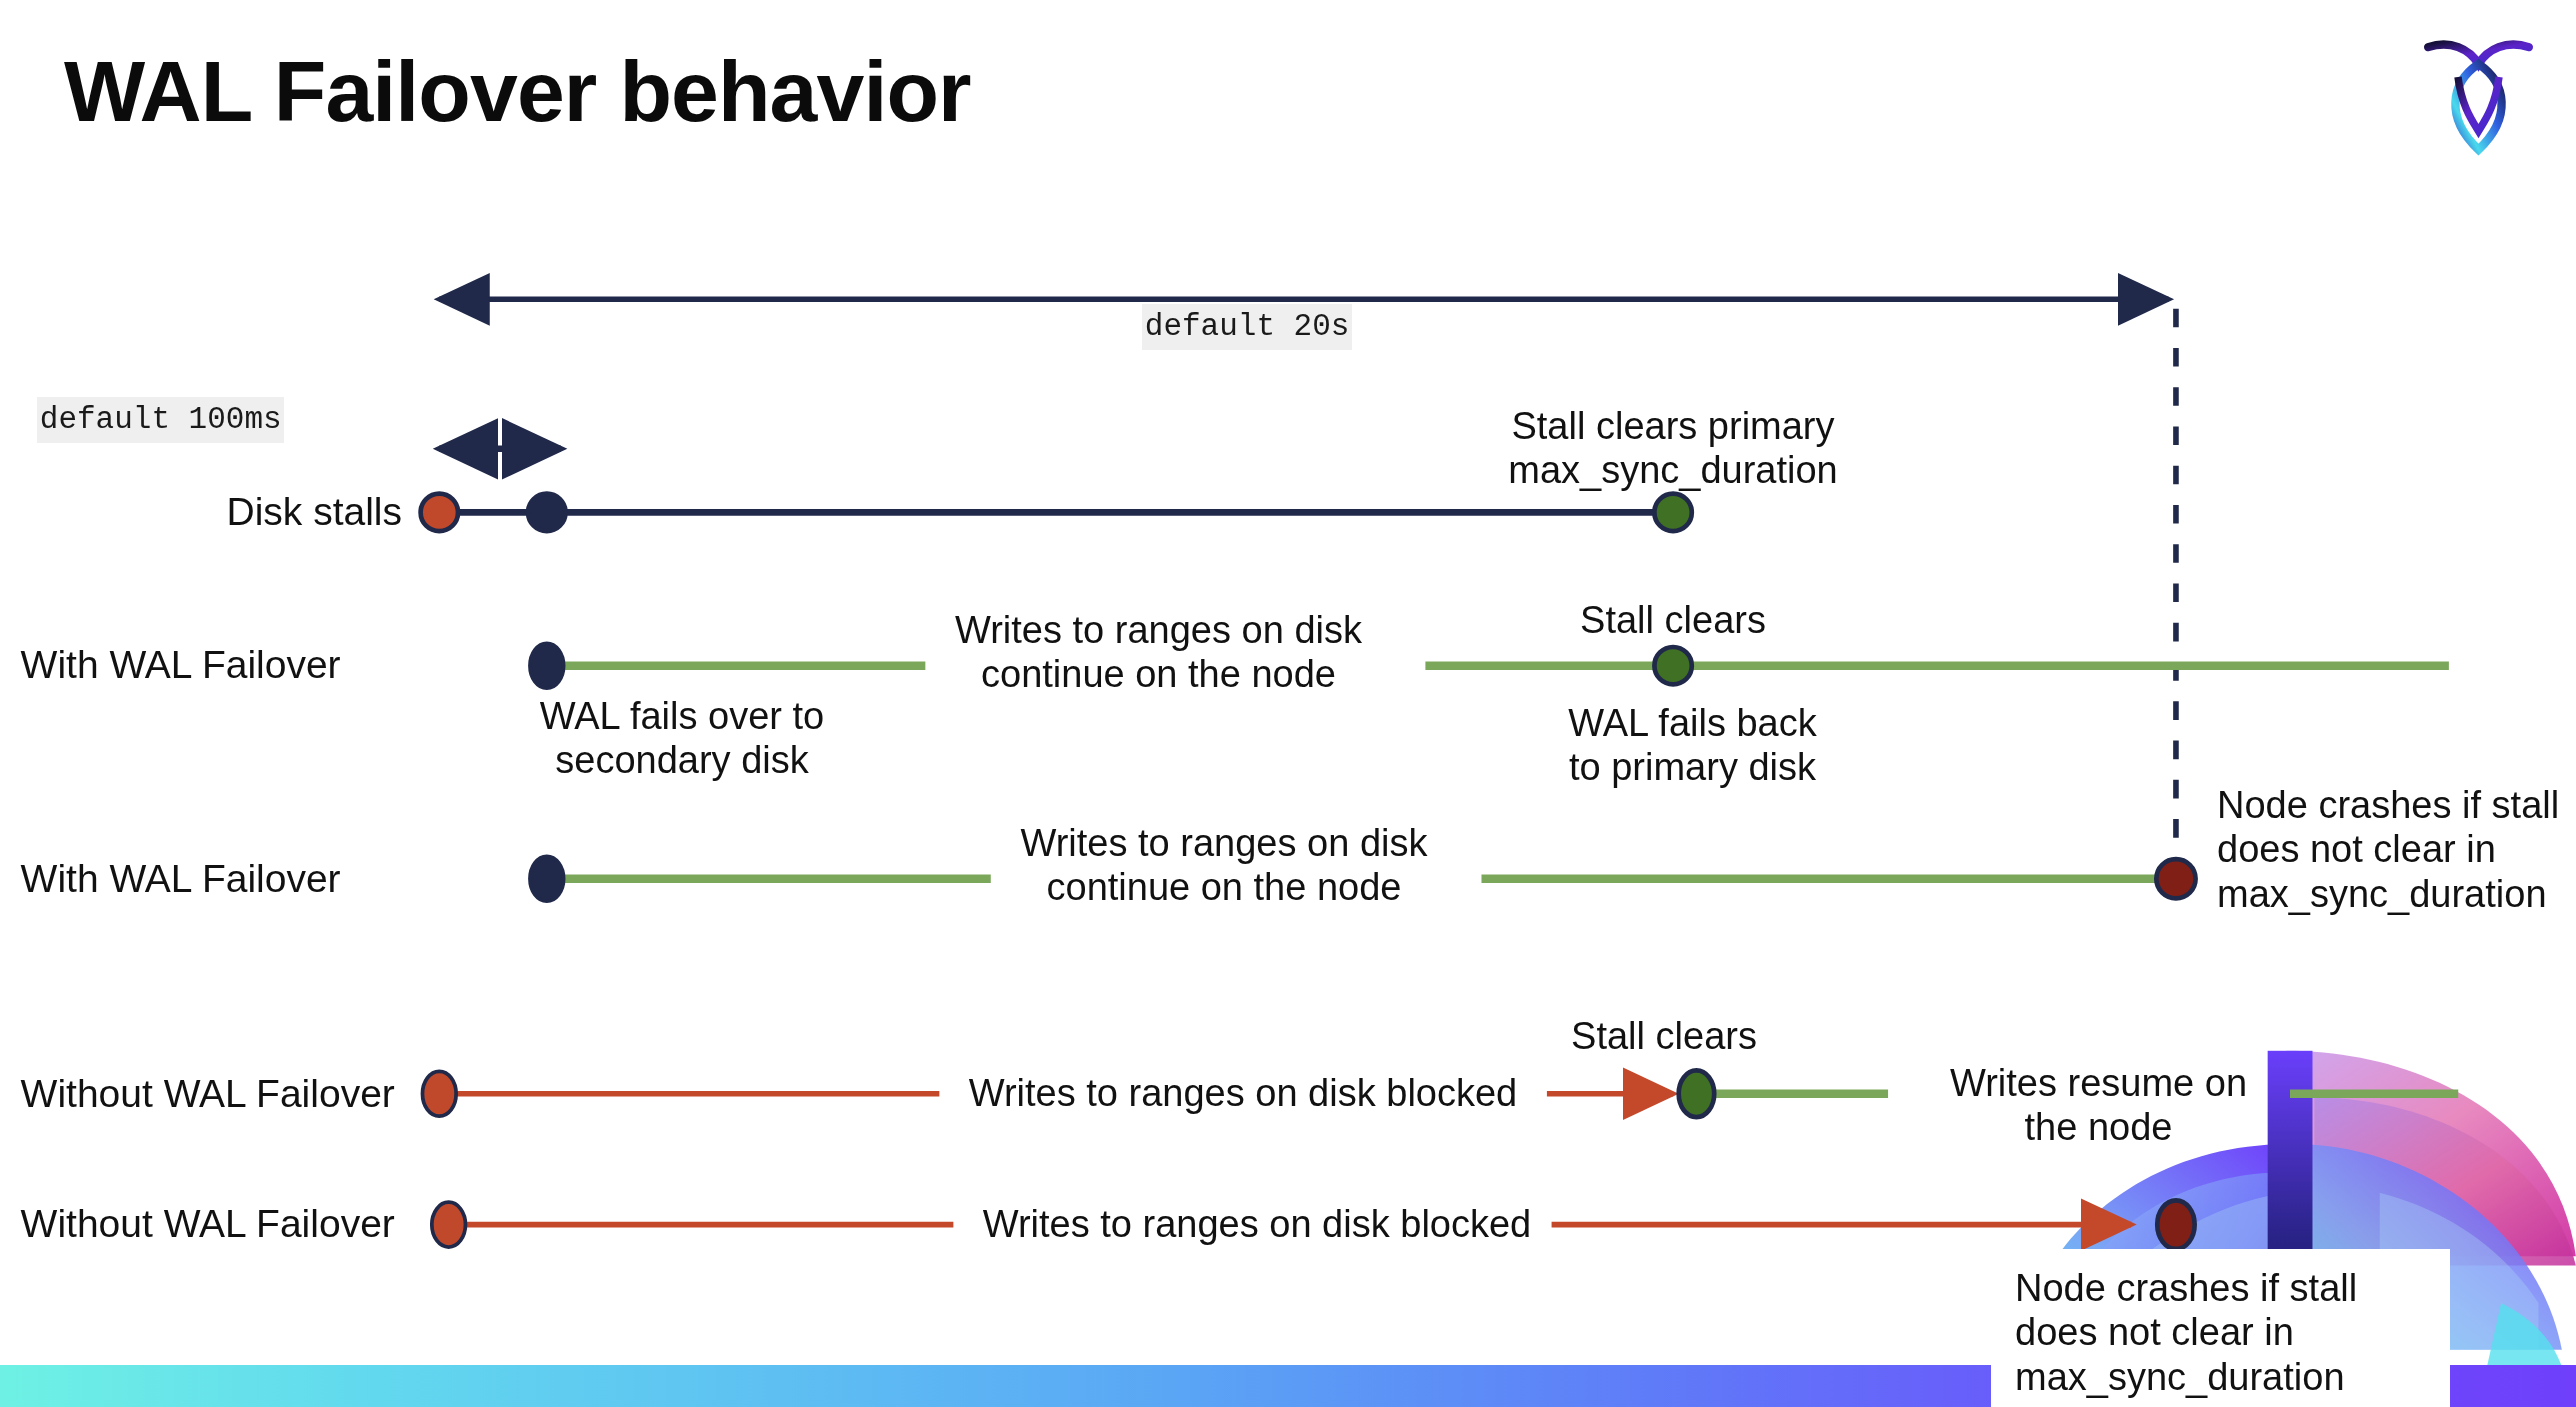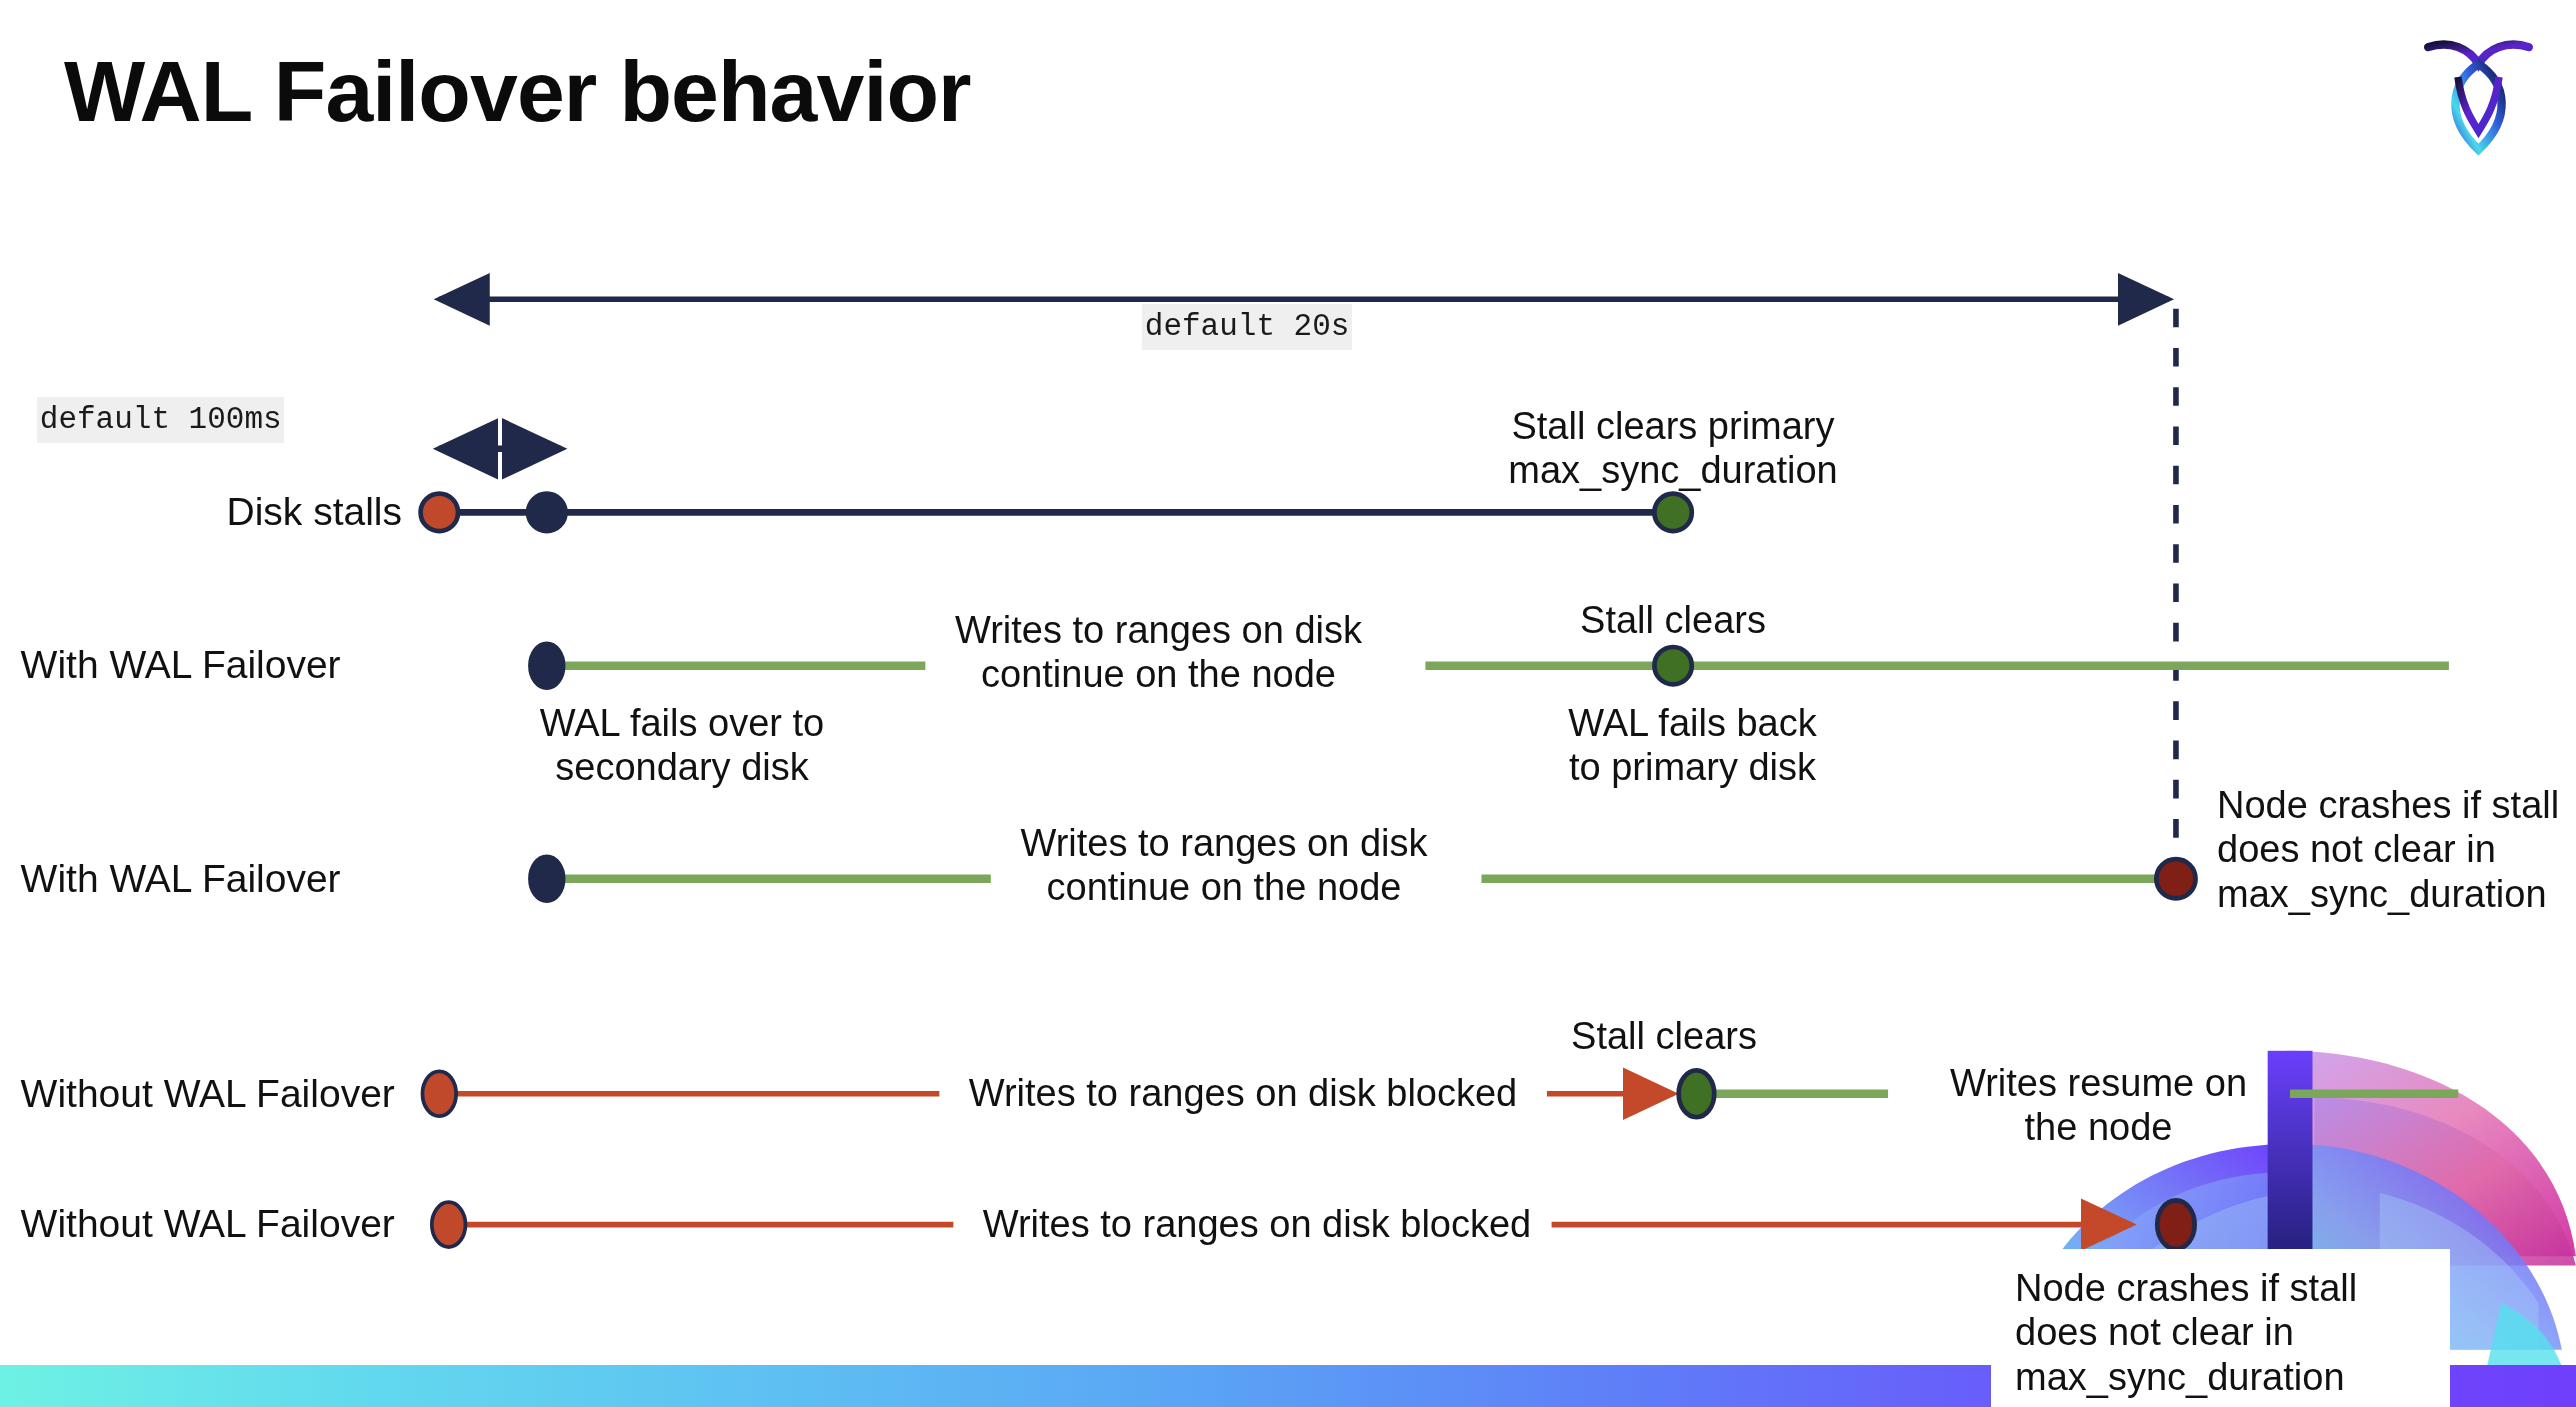--- a/index.html
+++ b/index.html
@@ -258,21 +258,21 @@
   <div class="row-label" style="left:20.6px; top:1224px;">Without WAL Failover</div>
 
   <div class="anno" style="left:1430px; top:404px; width:486px;">Stall clears primary
 max_sync_duration</div>
 
   <div class="anno" style="left:897px; top:608px; width:523px;">Writes to ranges on disk
 continue on the node</div>
 
   <div class="anno" style="left:1514px; top:598px; width:318px;">Stall clears</div>
 
-  <div class="anno" style="left:439px; top:694px; width:486px;margin-top:7px;">WAL fails over to
+  <div class="anno" style="left:439px; top:694px; width:486px;">WAL fails over to
 secondary disk</div>
 
   <div class="anno" style="left:1496px; top:701px; width:393px;">WAL fails  back
 to primary disk</div>
 
   <div class="anno" style="left:953px; top:821px; width:542px;">Writes to ranges on disk
 continue on the node</div>
 
   <div class="anno left" style="left:2217px; top:783px; width:374px;">Node crashes if stall
 does not clear in

